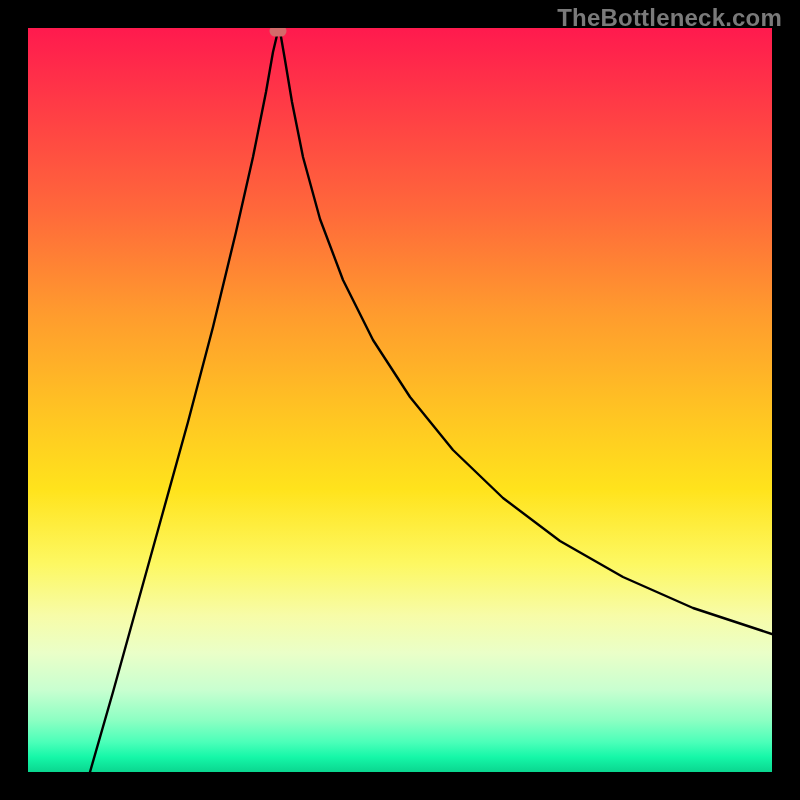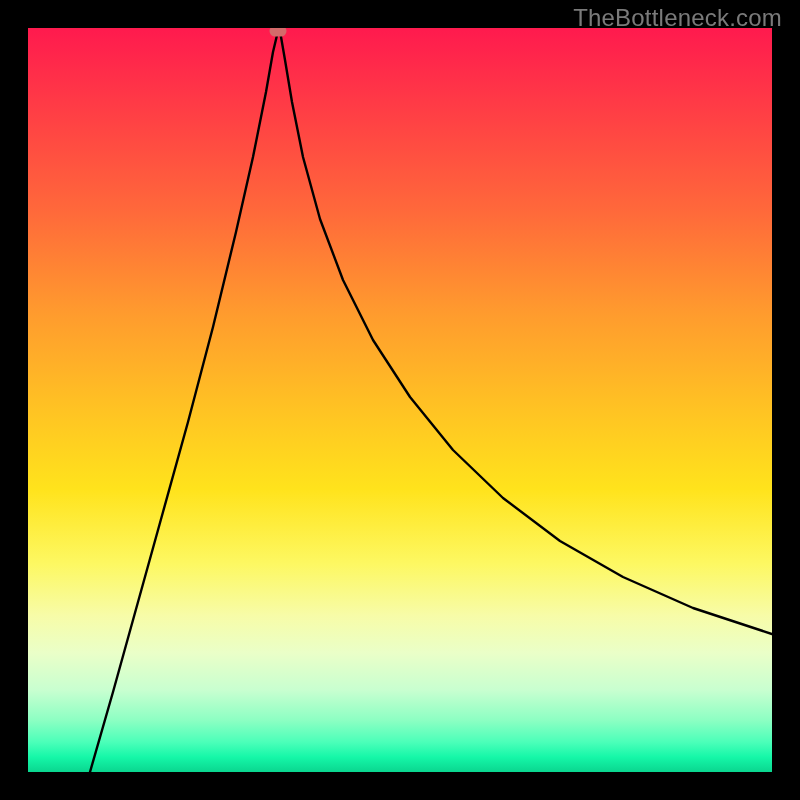--- a/index.html
+++ b/index.html
@@ -10,21 +10,21 @@
     position: relative;
     font-family: Arial, Helvetica, sans-serif;
     overflow: hidden;
   }
   .watermark {
     position: absolute;
     top: 4px;
     right: 18px;
     color: #7a7a7a;
     font-size: 24px;
-    font-weight: 400;
+    font-weight: 700;
     letter-spacing: 0.2px;
     z-index: 10;
   }
   .plot-area {
     position: absolute;
     left: 28px;
     top: 28px;
     width: 744px;
     height: 744px;
     overflow: hidden;

